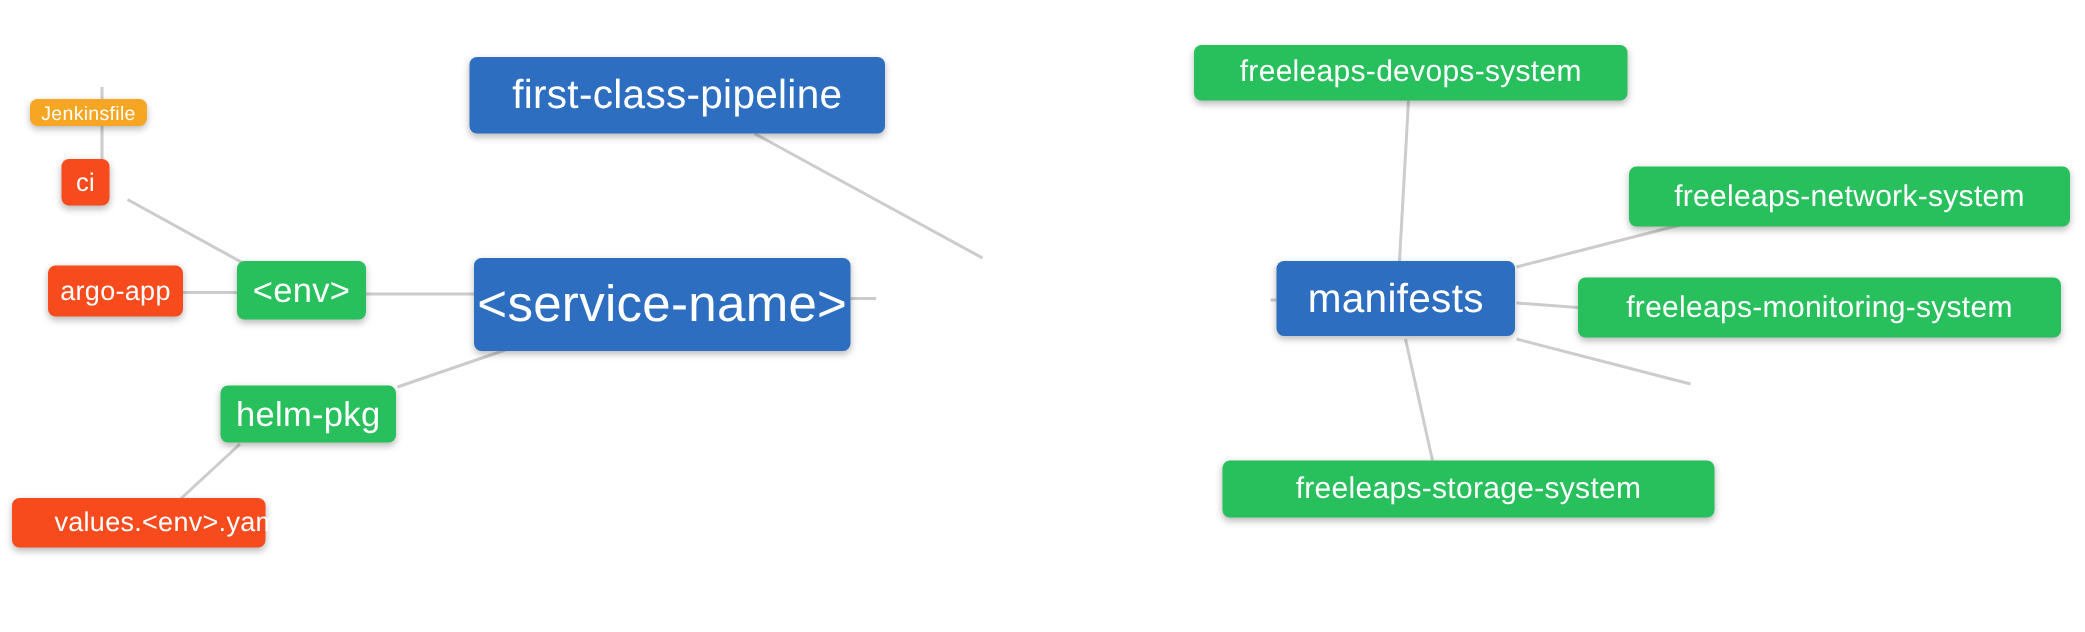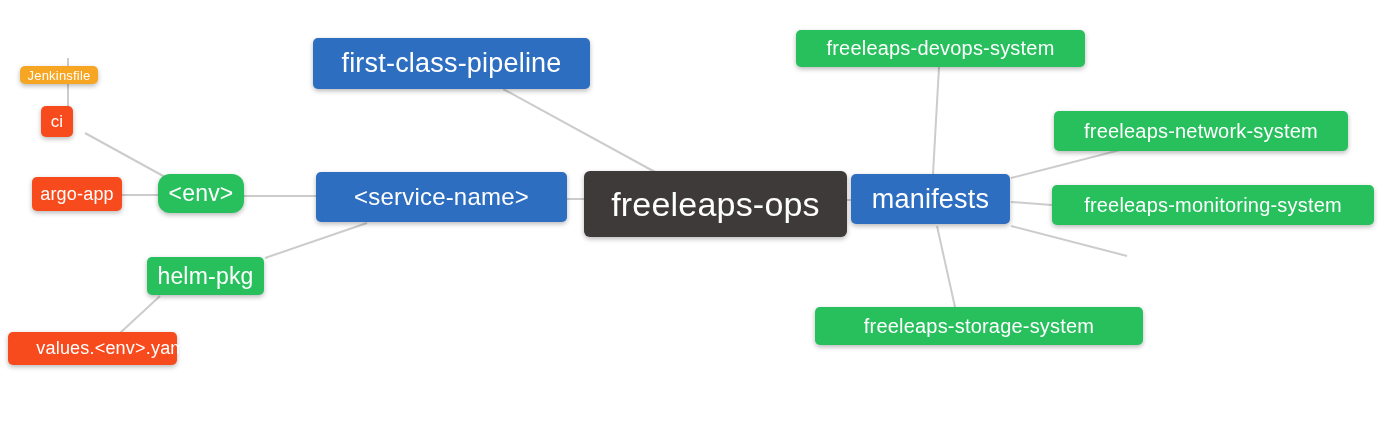--- a/index.html
+++ b/index.html
@@ -32,25 +32,25 @@
     box-shadow: 0 2px 5px rgba(0,0,0,0.28);
     white-space: nowrap;
     cursor: pointer;
     letter-spacing: 0.2px;
     z-index: 1;
   }
   
   #n-jenkinsfile          { left:20px;   top:27px;  width:78px;  height:18px; font-size:13px;margin-top:39px; }
   #n-ci                   { left:41px;   top:106px; width:32px;  height:31px; font-size:17px; }
   #n-argo-app             { left:32px;   top:177px; width:90px;  height:34px; font-size:18px; }
-  #n-env                  { left:158px;  top:174px; width:86px;  height:39px; font-size:23px;border-radius:12px; }
+  #n-env                  { left:158px;  top:174px; width:86px;  height:39px; font-size:23px; }
   #n-helm-pkg             { left:147px;  top:257px; width:117px; height:38px; font-size:23px; }
   #n-values-env-yaml      { left:8px;    top:332px; width:169px; height:33px; font-size:18px;padding-left:41px; }
   #n-first-class-pipeline { left:313px;  top:38px;  width:277px; height:51px; font-size:27px; }
-  #n-service-name         { left:316px;  top:172px; width:251px; height:50px; font-size:24px; }
+  #n-service-name         { left:316px;  top:172px; width:251px; height:62px; font-size:34px; }
   #n-freeleaps-ops        { left:584px;  top:171px; width:263px; height:66px; font-size:34px; border-radius:6px; }
   #n-manifests            { left:851px;  top:174px; width:159px; height:50px; font-size:27px; }
   #n-devops-system        { left:796px;  top:30px;  width:289px; height:37px; font-size:20px; }
   #n-network-system       { left:1054px; top:111px; width:294px; height:40px; font-size:20px; }
   #n-monitoring-system    { left:1052px; top:185px; width:322px; height:40px; font-size:20px; }
   #n-controls-system      { left:1060px; top:258px; width:295px; height:39px; font-size:20px; }
   #n-storage-system       { left:815px;  top:307px; width:328px; height:38px; font-size:20px; }
 </style>
 </head>
 <body>
@@ -75,20 +75,19 @@
   </svg>
 
   <div class="node" id="n-jenkinsfile" style="background: rgb(246, 166, 35); color: rgb(255, 255, 255);">Jenkinsfile</div>
   <div class="node" id="n-ci" style="background: rgb(248, 75, 29); color: rgb(255, 255, 255);">ci</div>
   <div class="node" id="n-argo-app" style="background: rgb(248, 75, 29); color: rgb(255, 255, 255);">argo-app</div>
   <div class="node" id="n-env" style="background: rgb(39, 192, 93); color: rgb(255, 255, 255);">&lt;env&gt;</div>
   <div class="node" id="n-helm-pkg" style="background: rgb(39, 192, 93); color: rgb(255, 255, 255);">helm-pkg</div>
   <div class="node" id="n-values-env-yaml" style="background: rgb(248, 75, 29); color: rgb(255, 255, 255);">values.&lt;env&gt;.yaml</div>
   <div class="node" id="n-first-class-pipeline" style="background: rgb(45, 110, 192); color: rgb(255, 255, 255);">first-class-pipeline</div>
   <div class="node" id="n-service-name" style="background: rgb(45, 110, 192); color: rgb(255, 255, 255);">&lt;service-name&gt;</div>
-  <div class="node" id="n-freeleaps-ops" style="background: rgb(61, 58, 57); color: rgb(255, 255, 255);">freeleaps-ops</div>
   <div class="node" id="n-manifests" style="background: rgb(45, 110, 192); color: rgb(255, 255, 255);">manifests</div>
   <div class="node" id="n-devops-system" style="background: rgb(39, 192, 93); color: rgb(255, 255, 255);">freeleaps-devops-system</div>
-  <div class="node" id="n-network-system" style="background: rgb(39, 192, 93); color: rgb(255, 255, 255);">freeleaps-network-system</div>
+  <div class="node" id="n-network-system" style="background: rgb(39, 192, 93); color: rgb(255, 255, 255); margin-left: 32px;">freeleaps-network-system</div>
   <div class="node" id="n-monitoring-system" style="background: rgb(39, 192, 93); color: rgb(255, 255, 255);">freeleaps-monitoring-system</div>
   <div class="node" id="n-storage-system" style="background: rgb(39, 192, 93); color: rgb(255, 255, 255);">freeleaps-storage-system</div>
 
 </div>
 
 </body></html>

